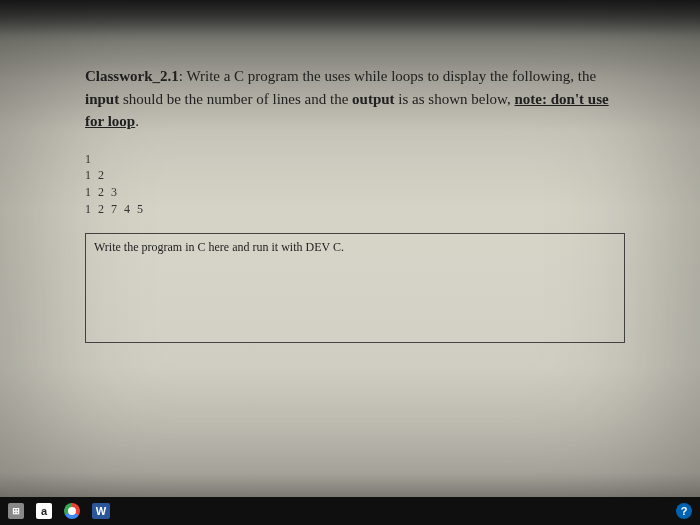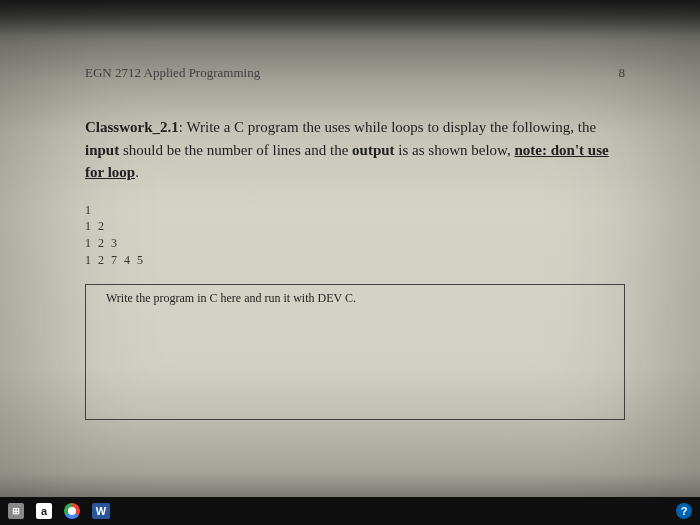--- a/index.html
+++ b/index.html
@@ -45,22 +45,22 @@
     .pattern {
       font-size: 12px;
       color: #333;
       line-height: 1.4;
       margin-bottom: 15px;
       font-family: "Times New Roman", serif;
     }
     .pattern div { letter-spacing: 2px; }
     .code-box {
       border: 1px solid #444;
-      height: 136px;
-      padding: 6px 20px;
+      height: 110px;
+      padding: 6px 8px;
       background: rgba(255,255,255,0.05);
     }
     .code-box-label {
       font-size: 12px;
       color: #222;
     }
     .taskbar {
       position: absolute;
       bottom: 0;
       left: 0;
@@ -102,24 +102,20 @@
       pointer-events: none;
       box-shadow: inset 0 0 120px 30px rgba(0,0,0,0.25);
     }
   </style>
 </head>
 <body>
 
 <div class="shadow-top"></div>
 
 <div class="page">
-  <div class="course-header">
-    <span>EGN 2712 Applied Programming</span>
-    <span>8</span>
-  </div>
 
   <div class="assignment-desc">
     <span class="bold">Classwork_2.1</span><span>: Write a C program the uses while loops to display the following, the </span><span class="bold">input</span><span> should be the number of lines and the </span><span class="bold">output</span><span> is as shown below, </span><span class="underline">note: don't use for loop</span><span>.</span>
   </div>
 
   <div class="pattern">
     <div>1</div>
     <div>1 2</div>
     <div>1 2 3</div>
     <div>1 2 7 4 5</div>

